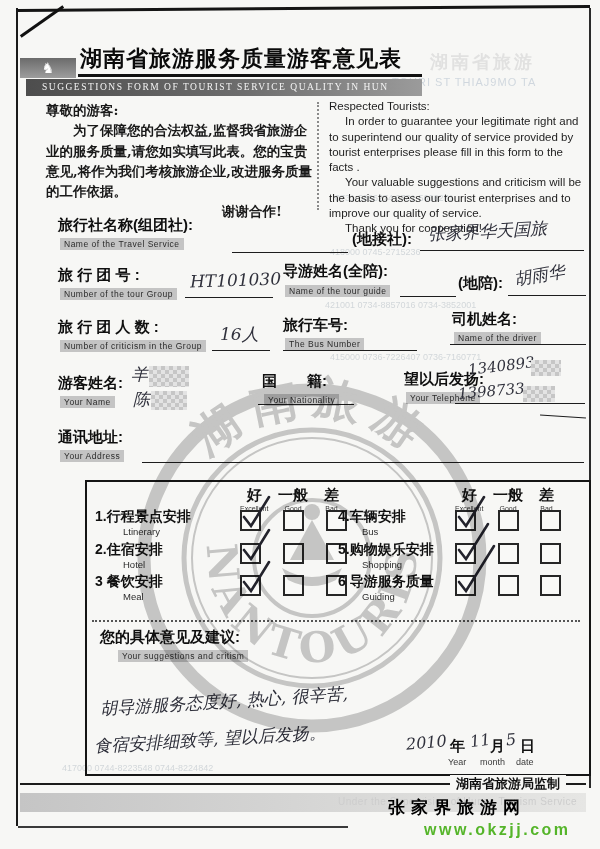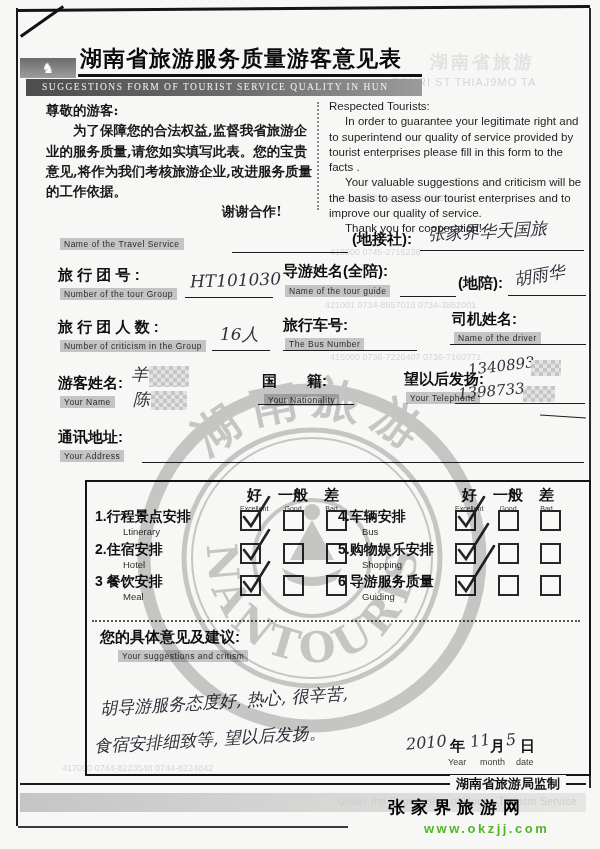--- a/index.html
+++ b/index.html
@@ -57,21 +57,21 @@
            color:#2d2e39;white-space:nowrap;transform:rotate(-3.5deg);}
   .date-cn{font-weight:bold;font-size:15px;color:#111;}
   .date-en{font-size:9px;color:#3c3c3c;}
   
   .foot-rule{left:20px;top:783px;width:566px;border-top:2px solid #1b1b1b;}
   .supervise{left:450px;top:775px;background:#f7f7f5;padding:0 6px;font-weight:bold;font-size:13px;color:#101010;}
   .band{left:20px;top:793px;width:566px;height:19px;background:linear-gradient(90deg,#c5c5c5,#e6e6e4);}
   .band-text{left:338px;top:796px;font-size:10px;color:#cdcdcd;letter-spacing:.5px;}
   .site-name{left:388px;top:796px;font-size:17px;font-weight:bold;color:#000000;letter-spacing:6px;
              font-family:"DejaVu Serif","Liberation Serif",serif;}
-  .site-url{left:424px;top:821px;font-size:13px;font-weight:bold;color:#55b52a;letter-spacing:2.5px;}
+  .site-url{left:424px;top:821px;font-size:16px;font-weight:bold;color:#55b52a;letter-spacing:2.5px;}
   
   .stamp{left:122px;top:362px;width:380px;height:392px;opacity:.45;mix-blend-mode:multiply;pointer-events:none;z-index:6;}
   .z1{z-index:1;} .z2{z-index:2;} .z4{z-index:4;} .z7{z-index:7;}
 </style>
 </head>
 <body>
 
 <div id="page">
 
   <div class="abs frame-top"></div>
@@ -101,20 +101,21 @@
     <div class="closing">谢谢合作!</div>
   </div>
   <div class="abs greet-sep z2"></div>
   <div class="abs greet-en z2">
     <div>Respected Tourists:</div>
     <div class="p">In order to guarantee your legitimate right and to superintend our quality of service provided by tourist enterprises please fill in this form to the facts .</div>
     <div class="p">Your valuable suggestions and criticism will be the basis to asess our tourist enterprises and to improve our quality of service.</div>
     <div class="p">Thank you for cooperation!</div>
   </div>
 
+  <div class="abs cnlabel z2" style="left:58px;top:216px;">旅行社名称(组团社):</div>
   <div class="abs chip z2" style="left:60px;top:238px;">Name  of  the  Travel  Service</div>
   <div class="abs uline z2" style="left:232px;top:252px;width:116px;"></div>
   <div class="abs cnlabel z2" style="left:352px;top:230px;">(地接社):</div>
   <div class="abs hw z2" style="left:428px;top:220px;transform:rotate(-3deg);">张家界华天国旅</div>
   <div class="abs uline z2" style="left:420px;top:250px;width:164px;"></div>
 
   <div class="abs cnlabel z2" style="left:58px;top:266px;">旅 行 团 号 :</div>
   <div class="abs chip z2" style="left:60px;top:288px;">Number of the tour Group</div>
   <div class="abs hw z2" style="left:190px;top:270px;transform:rotate(-2deg);">HT101030</div>
   <div class="abs uline z2" style="left:185px;top:297px;width:88px;"></div>

